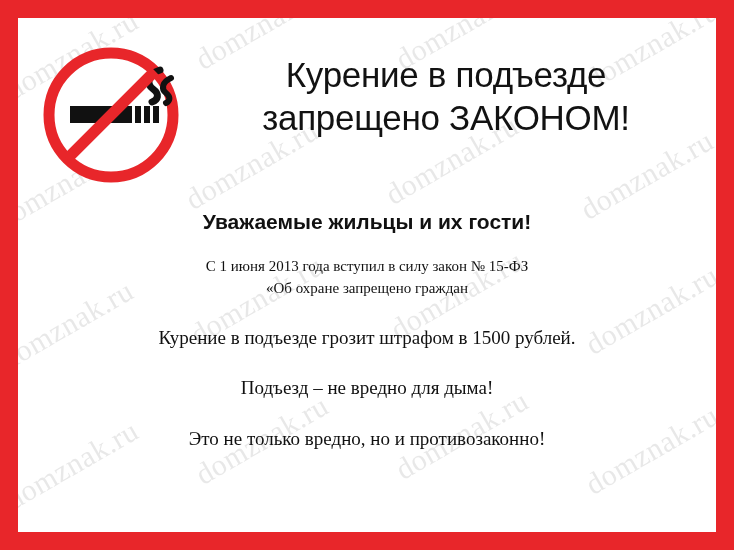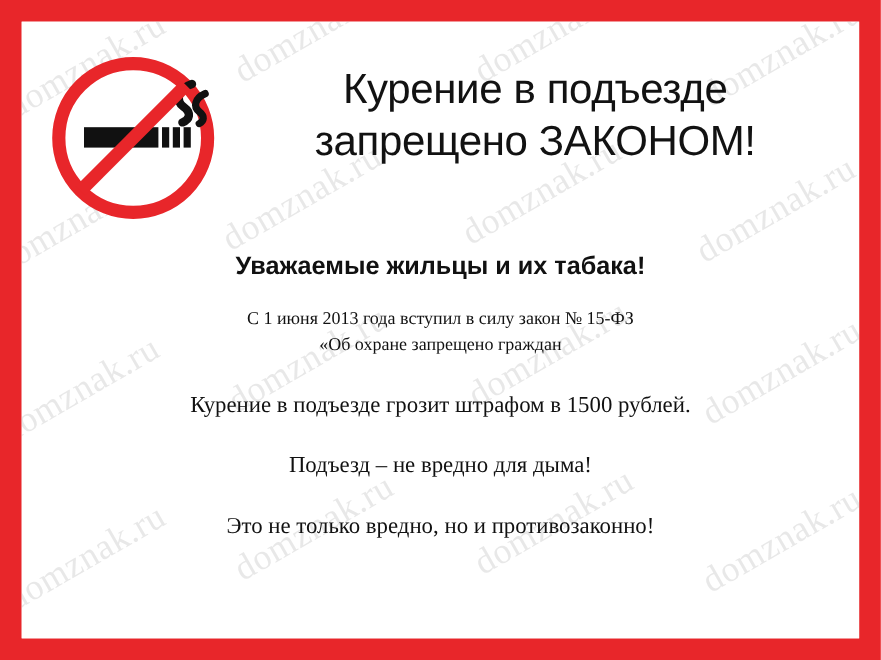--- a/index.html
+++ b/index.html
@@ -154,21 +154,21 @@
 
       <div class="title">
         <span class="l1">Курение в подъезде</span>
         <span class="l2">запрещено ЗАКОНОМ!</span>
       </div>
 
     </div>
 
     <div class="body">
 
-      <div class="subtitle">Уважаемые жильцы и их табака!</div>
+      <div class="subtitle">Уважаемые жильцы и их гости!</div>
 
       <div class="law-block">
         <div>С 1 июня 2013 года вступил в силу закон № 15-ФЗ</div>
         <div>«Об охране запрещено граждан</div>
       </div>
 
       <div class="para">Курение в подъезде грозит штрафом в 1500 рублей.</div>
       <div class="para">Подъезд – не вредно для дыма!</div>
       <div class="para last">Это не только вредно, но и противозаконно!</div>
 

